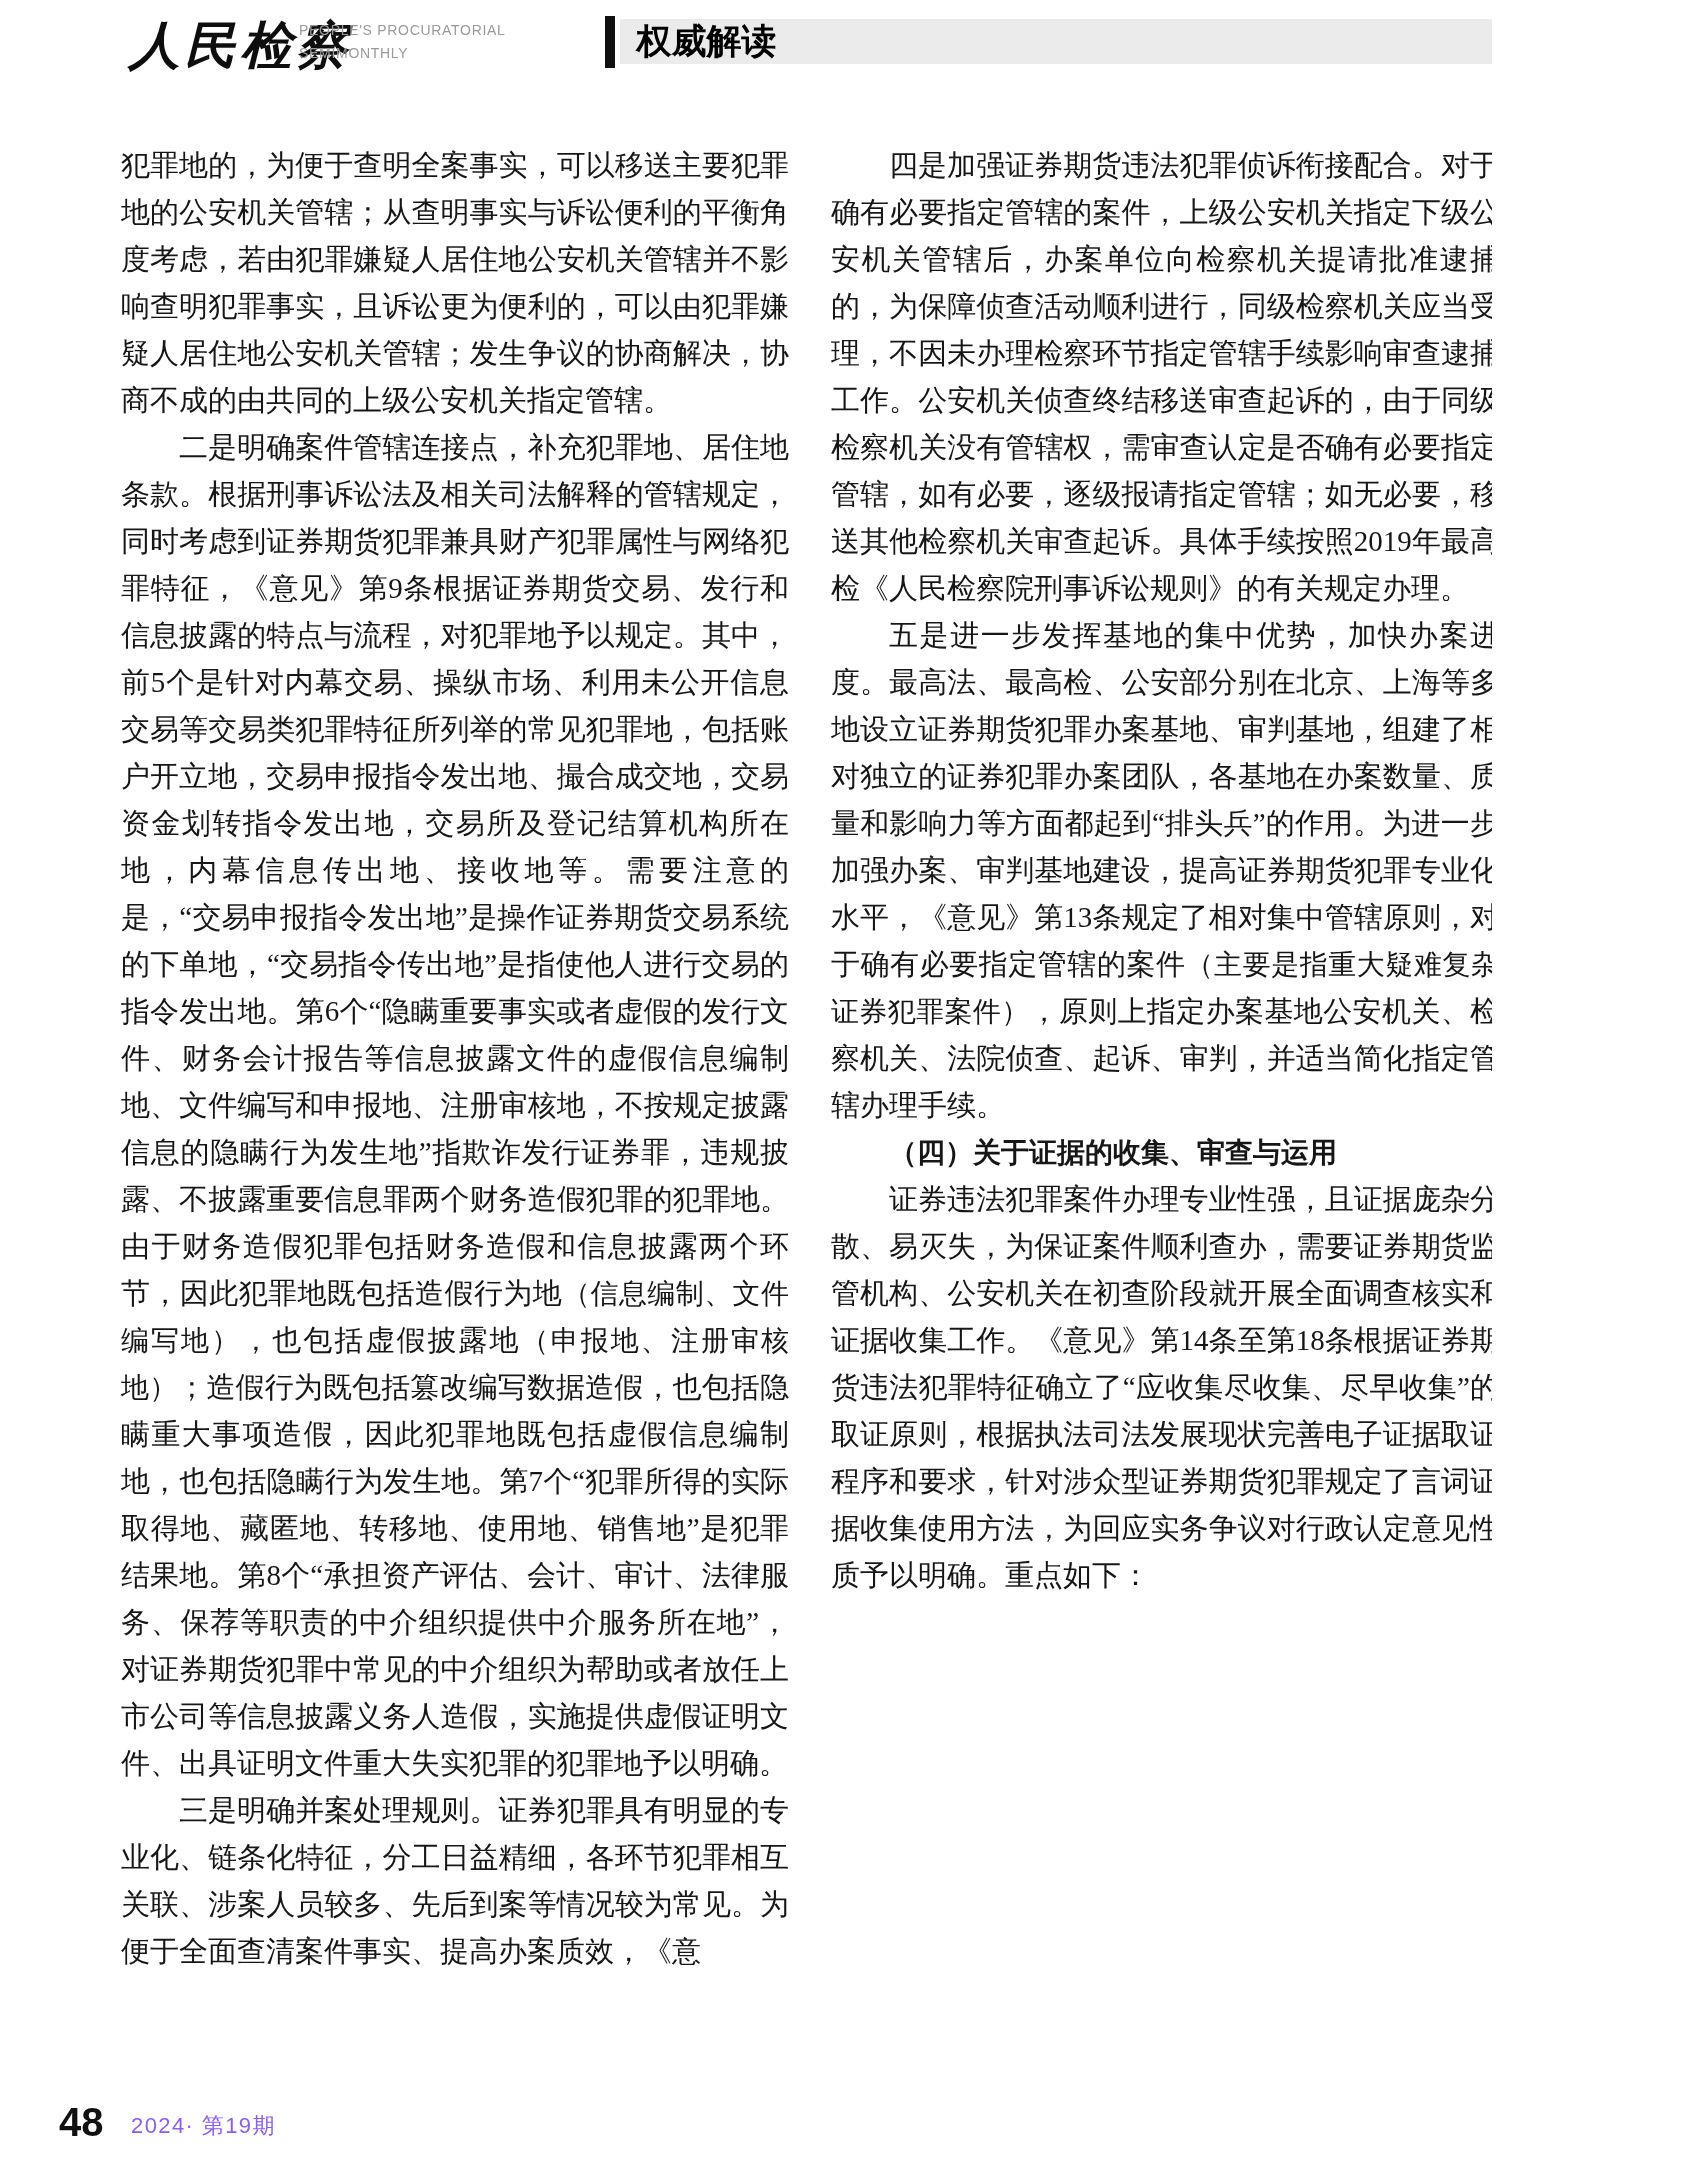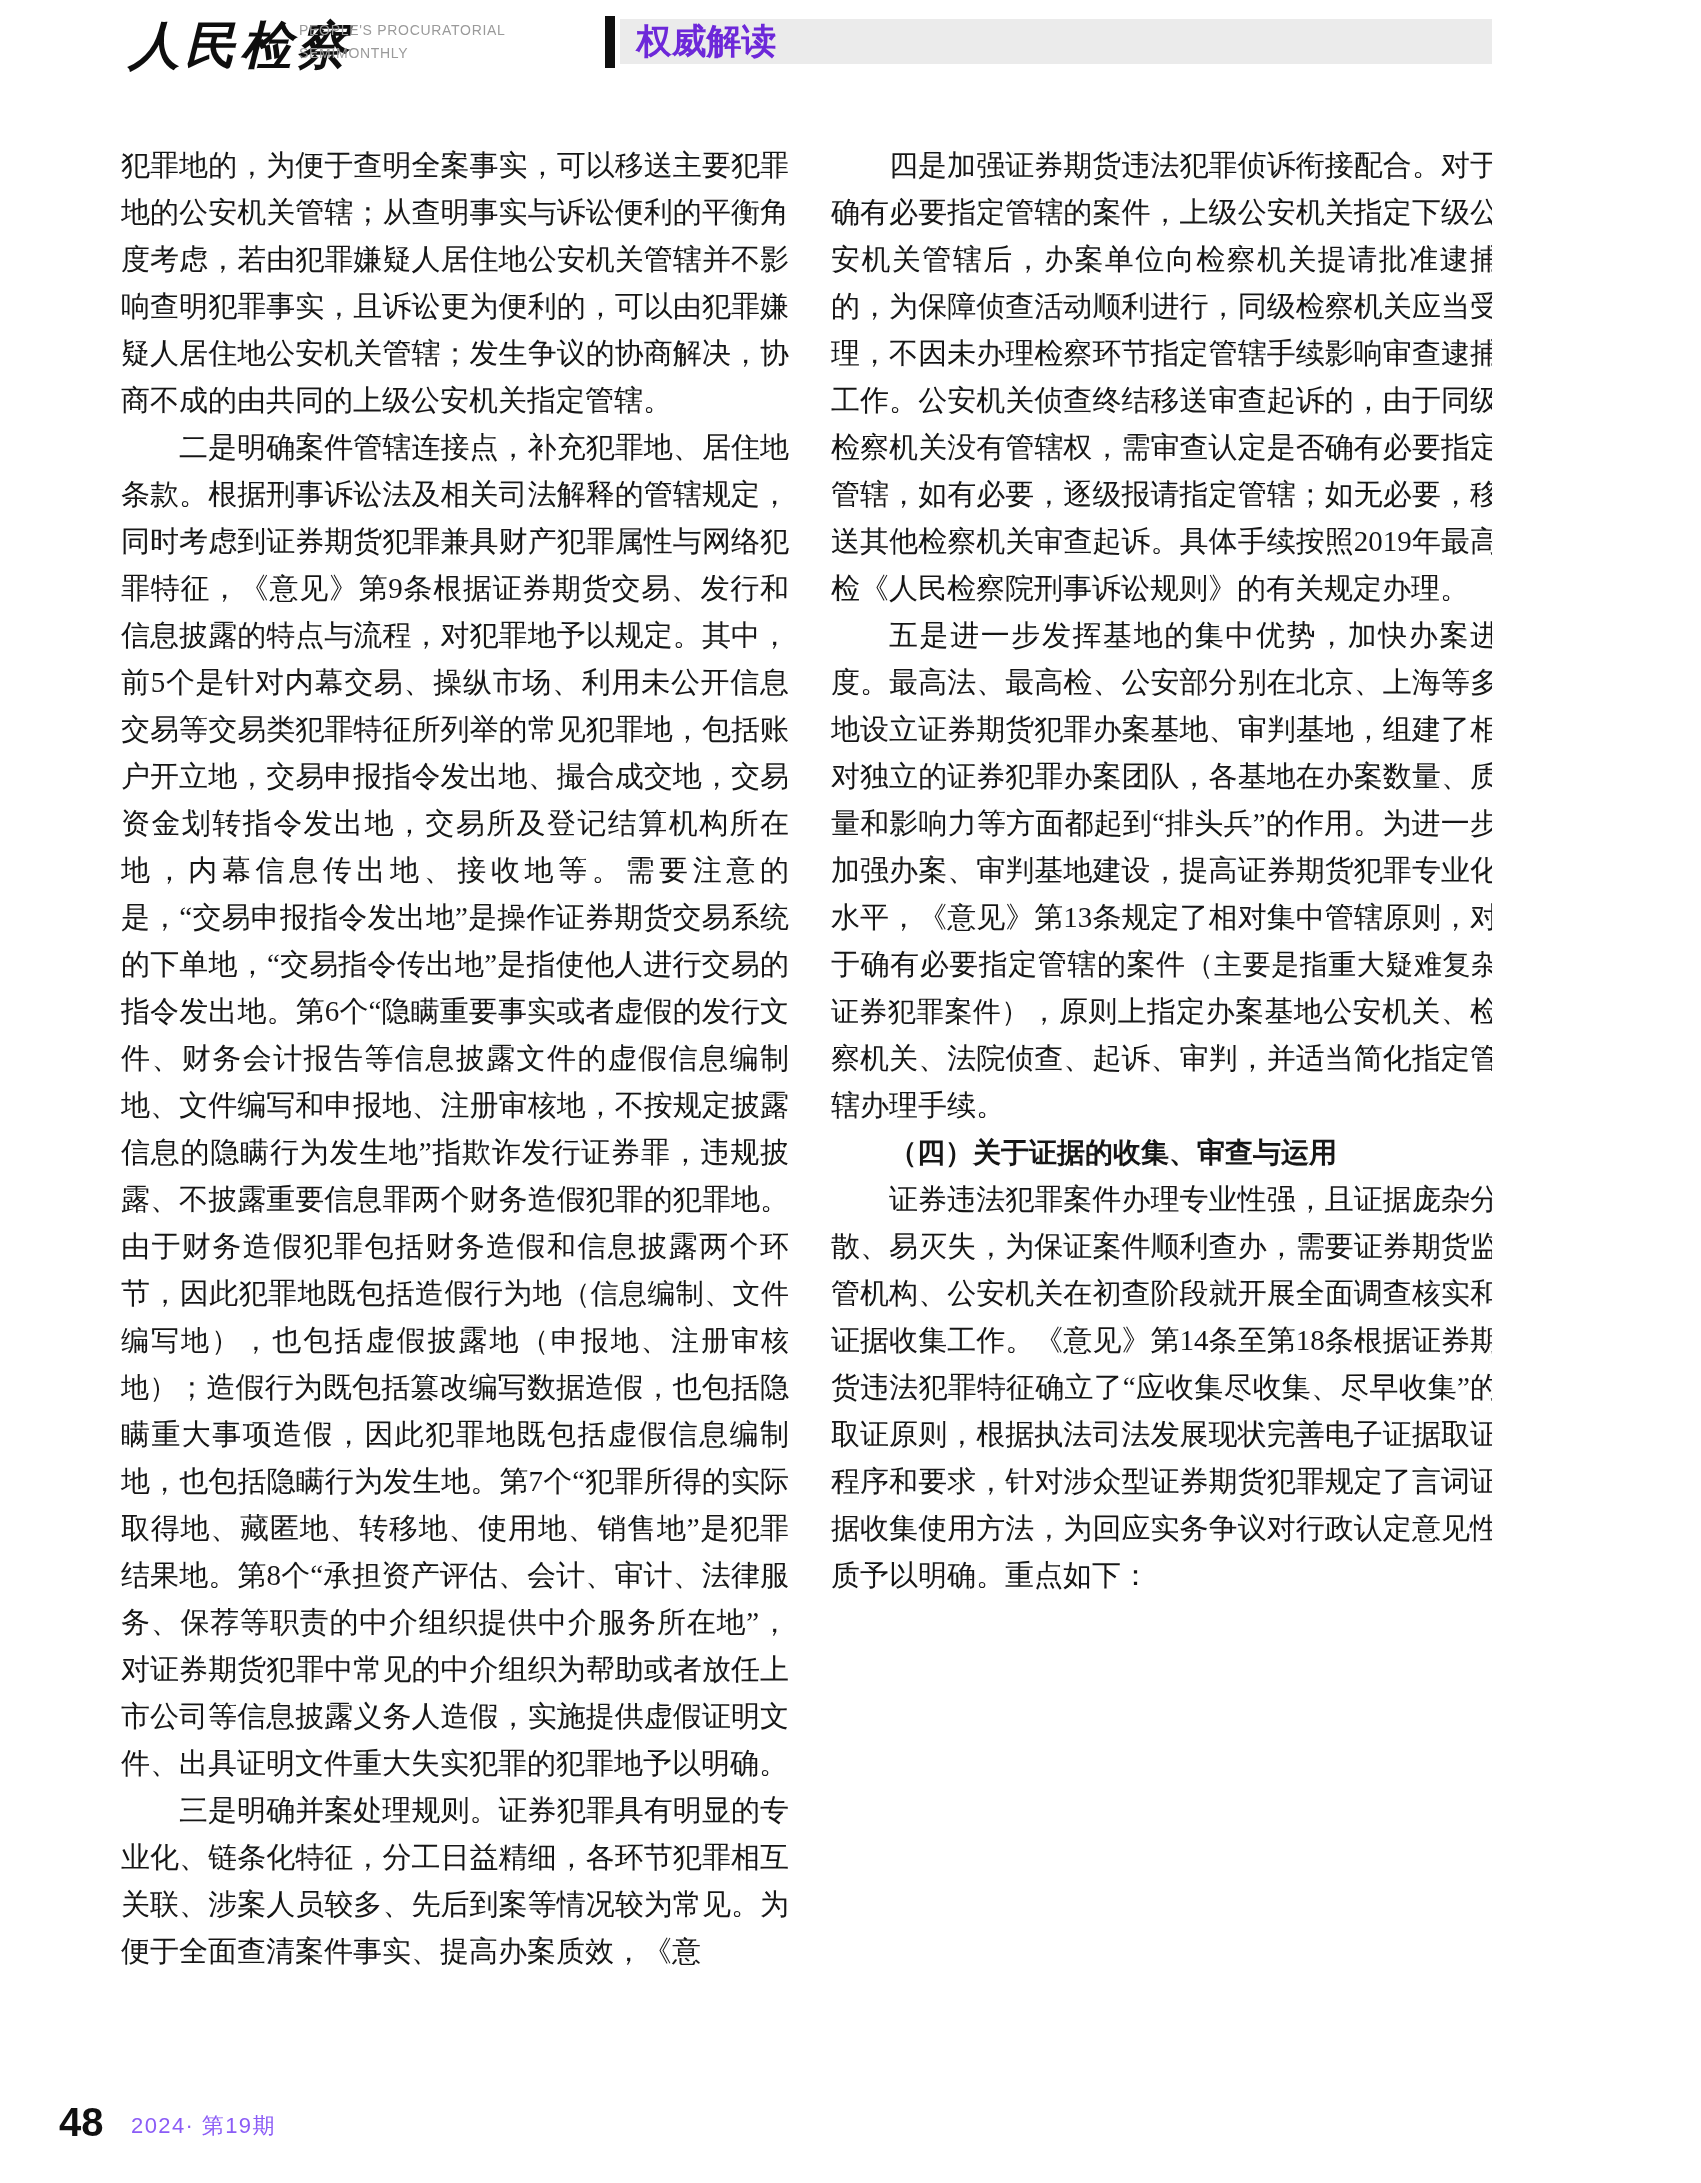--- a/index.html
+++ b/index.html
@@ -58,21 +58,21 @@
   }
   .section-label {
     position: absolute;
     left: 16.6px;
     top: 0;
     height: 45px;
     line-height: 44px;
     font-family: "Liberation Sans", sans-serif;
     font-size: 35px;
     font-weight: 700;
-    color: #6d28d9;
+    color: #000000;
     white-space: nowrap;
   }
 
   
   .col {
     position: absolute;
     top: 142px;
     width: 668px;
     font-size: 29px;
     line-height: 47px;

